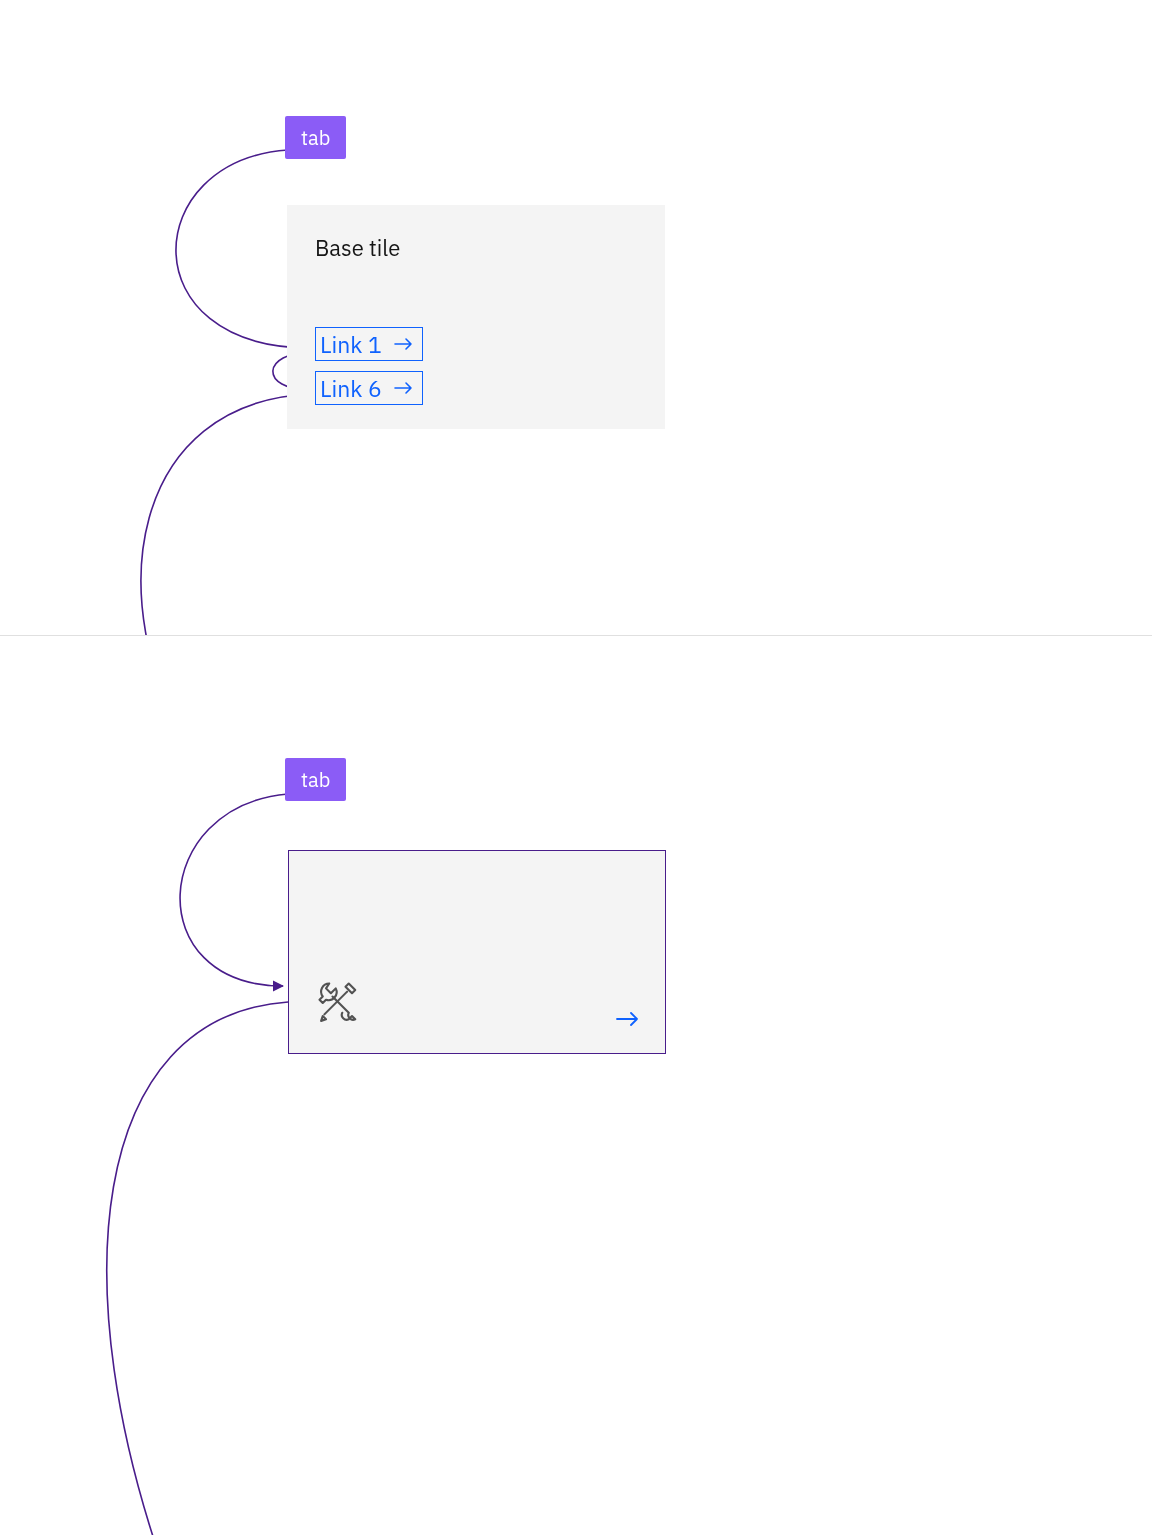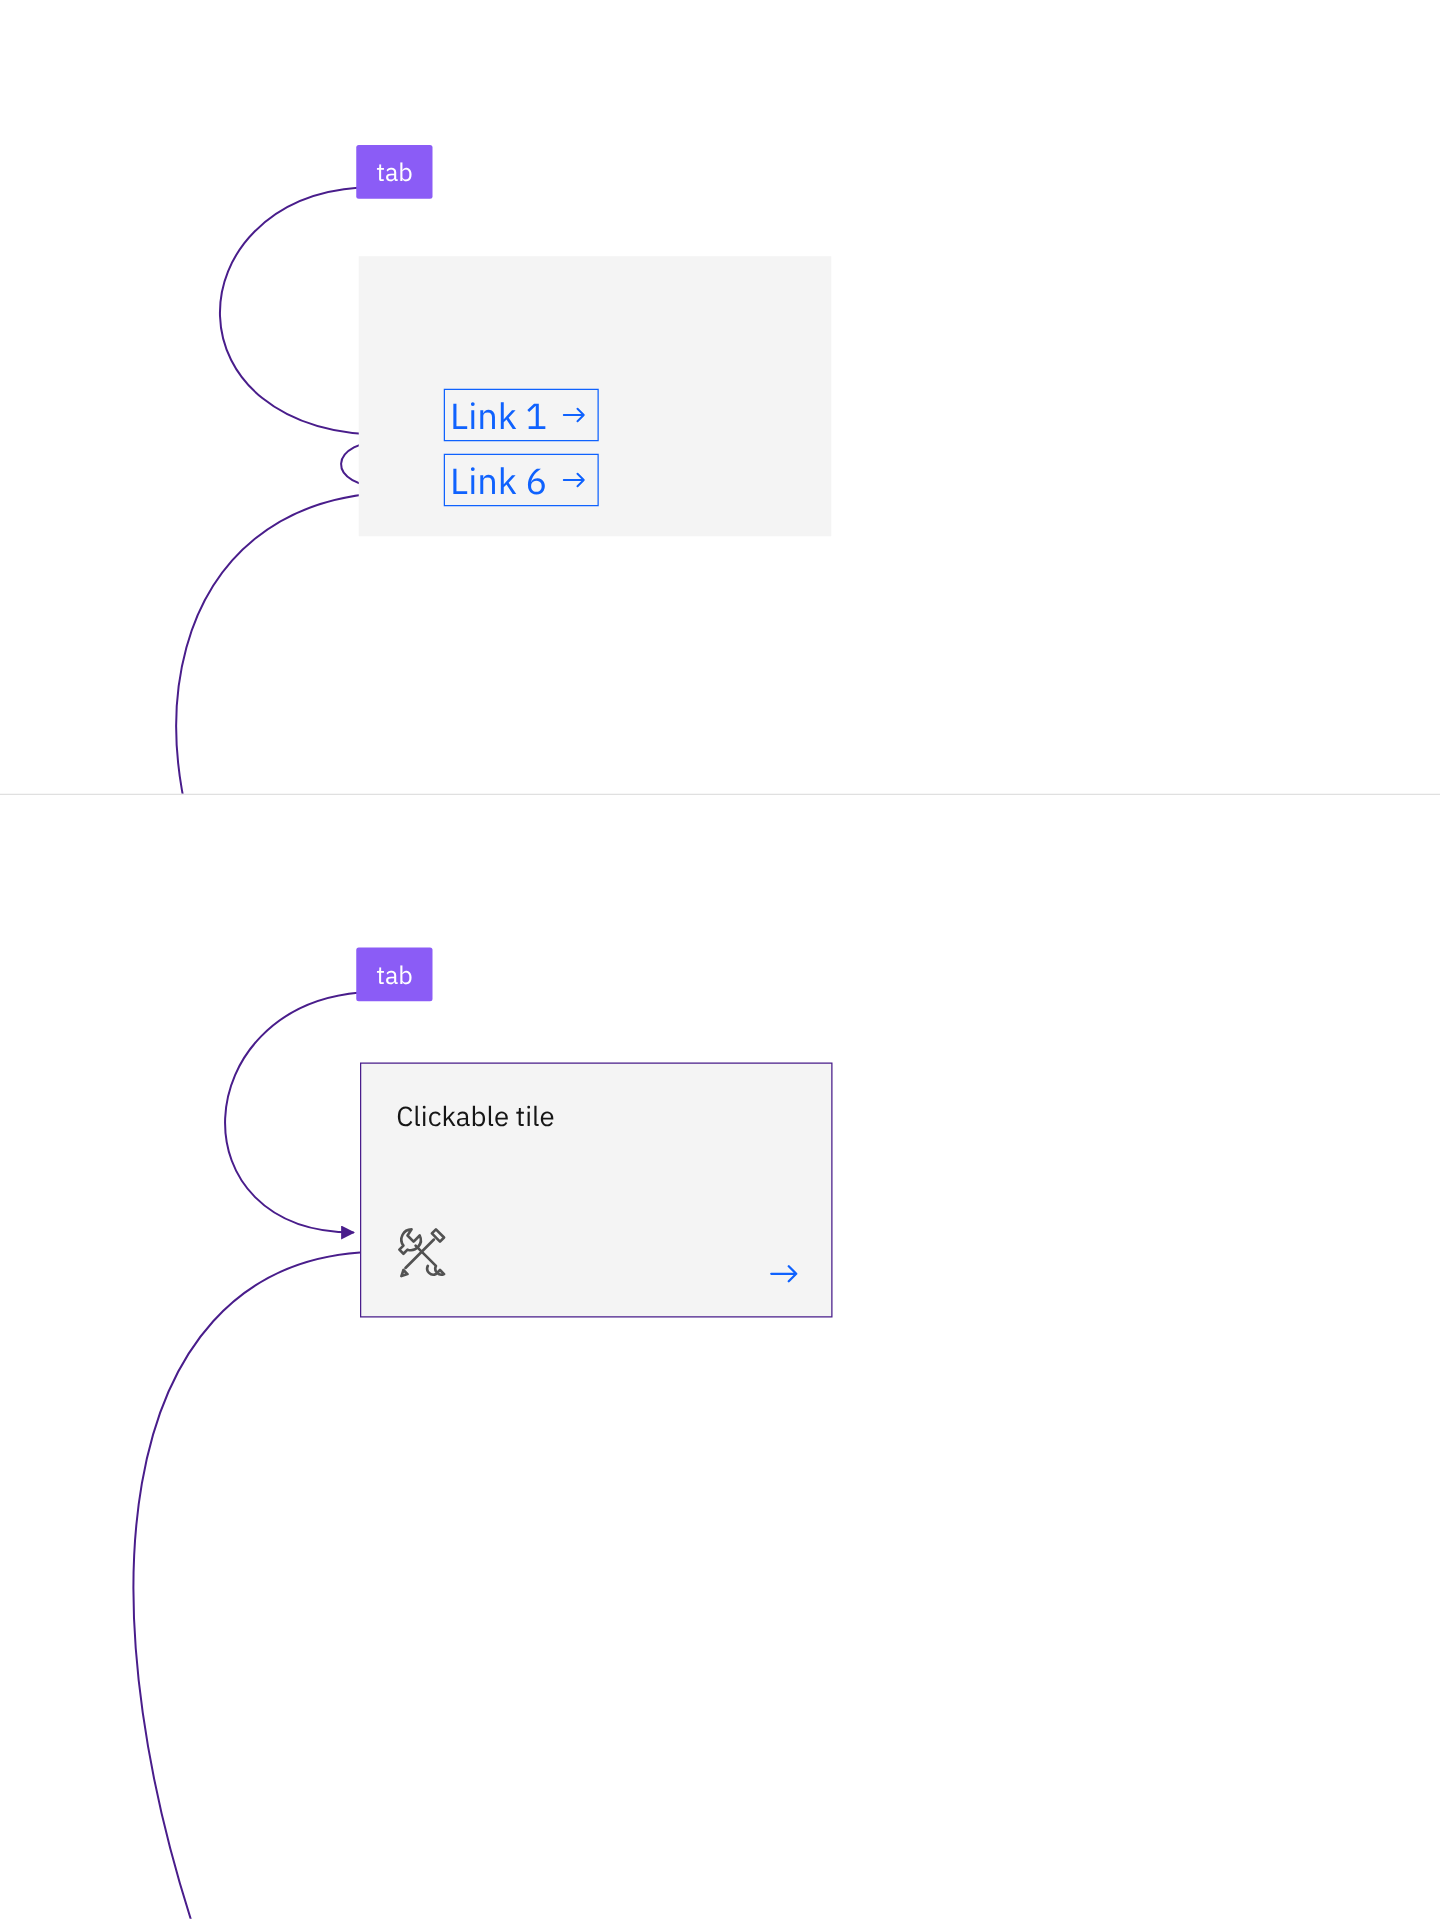--- a/index.html
+++ b/index.html
@@ -41,26 +41,25 @@
     bottom: 24px;
     display: flex;
     flex-direction: column;
     gap: 10px;
   }
   .link {
     display: inline-flex;
     align-items: center;
     gap: 12px;
     color: #0f62fe;
-    font-size: 29px;
+    font-size: 23px;
     text-decoration: none;
     border: 1px solid #0f62fe;
     padding: 1px 8px 1px 4px;
     width: fit-content;
-    margin-left: 40px;
   }
   .link .arrow {
     display: inline-flex;
   }
   .clickable-tile {
     border: 1px solid #491d8b;
   }
   .tile-footer {
     position: absolute;
     left: 24px;
@@ -100,20 +99,21 @@
     <path d="M 313 352 C 260 352, 260 390, 310 390" stroke="#491d8b" stroke-width="1.6" fill="none" marker-end="url(#arrA)"></path>
 
     <path d="M 313 394 C 130 400, 100 600, 190 750" stroke="#491d8b" stroke-width="1.6" fill="none"></path>
   </svg>
 
   <div class="tab-badge" style="left:285px; top:116px;">
     <span>tab</span>
   </div>
 
   <div class="tile" style="left:287px; top:205px; width:378px; height:224px;">
+    <div class="tile-title">Base tile</div>
     <div class="tile-links">
       <a class="link" href="#">
         <span>Link 1</span>
         <span class="arrow">
           <svg width="20" height="16" viewBox="0 0 20 16">
               <path d="M1 8 H17 M12 3 L17 8 L12 13" stroke="#0f62fe" stroke-width="1.6" fill="none" stroke-linecap="round" stroke-linejoin="round"></path>
             </svg>
         </span>
       </a>
       <a class="link" href="#">
@@ -140,21 +140,20 @@
     <path d="M 288 158 C 150 170, 140 350, 283 350" stroke="#491d8b" stroke-width="1.6" fill="none" marker-end="url(#arrB)"></path>
 
     <path d="M 288 366 C 90 380, 60 650, 170 950" stroke="#491d8b" stroke-width="1.6" fill="none"></path>
   </svg>
 
   <div class="tab-badge" style="left:285px; top:122px;">
     <span>tab</span>
   </div>
 
   <div class="tile clickable-tile" style="left:288px; top:214px; width:378px; height:204px;">
-    <div class="tile-title">Clickable tile</div>
     <div class="tile-footer">
       <span class="tools-icon">
         <svg width="52" height="52" viewBox="0 0 32 32" fill="none" stroke="#525252" stroke-width="1.3" stroke-linecap="round" stroke-linejoin="round">
 
           <path d="M22 4 L26 8 L24 10 L20 6 Z"></path>
           <path d="M21 9 L7 23"></path>
           <path d="M6 24 L5 27 L8 26 Z"></path>
 
           <path d="M10 4 a5 5 0 0 0 -4 8 L4 14 L6 16 L8 14 a5 5 0 0 0 6 -7 L11 10 L8 7 Z"></path>
           <path d="M12 12 L22 22 a3 3 0 0 0 4 4 L24 24 L22 26 a3 3 0 0 1 -4 -4"></path>

